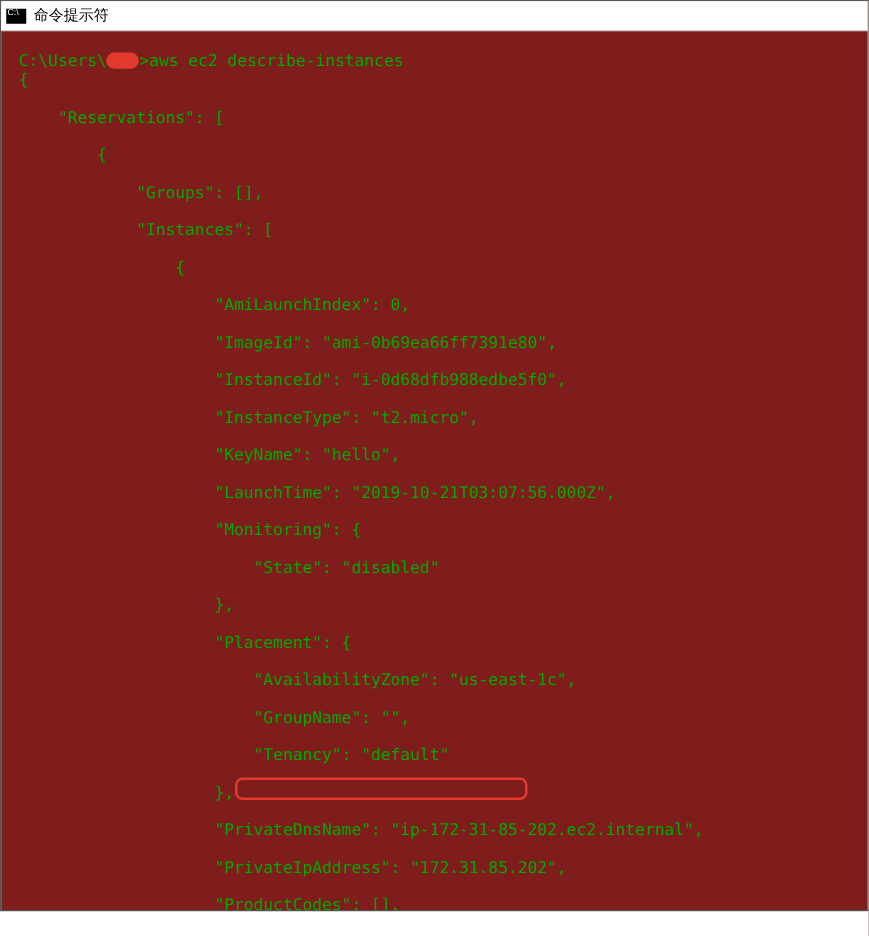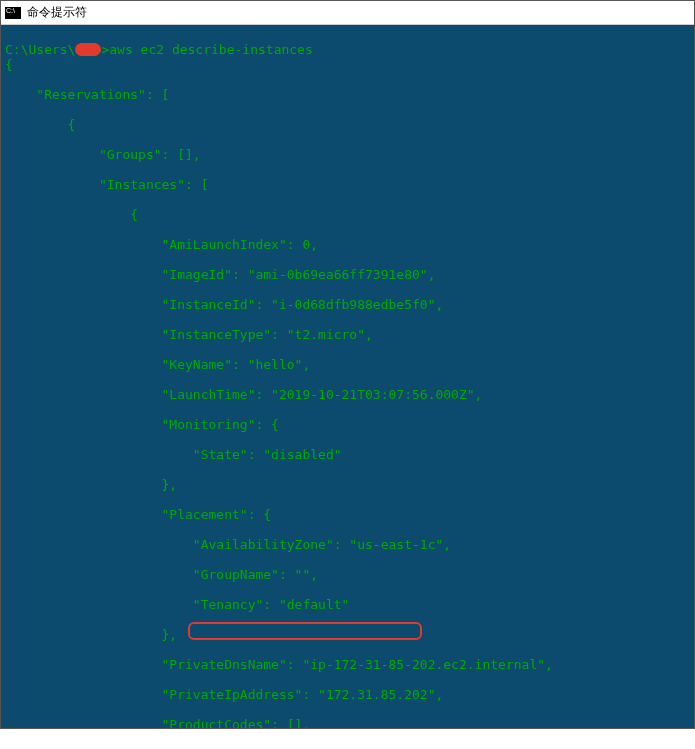--- a/index.html
+++ b/index.html
@@ -35,26 +35,26 @@
   }
   .titlebar .icon::after {
     content: "C:\\";
     color: #fff;
     font-size: 7px;
     position: absolute;
     top: 0; left: 1px;
   }
   .terminal {
     flex: 1;
-    background: #0c4a6e;
+    background: #7f1d1d;
     color: #00aa00;
     font-family: "NSimSun","SimSun","Consolas",monospace;
     font-size: 13px;
     line-height: 15px;
-    padding: 2px 4px;
+    padding: 2px 14px;
     white-space: pre;
     overflow: hidden;
     position: relative;
   }
   .prompt-line { color: #00aa00; }
   .redact {
     display: inline-block;
     background: #e23b2e;
     border-radius: 8px;
     width: 26px; height: 13px;

